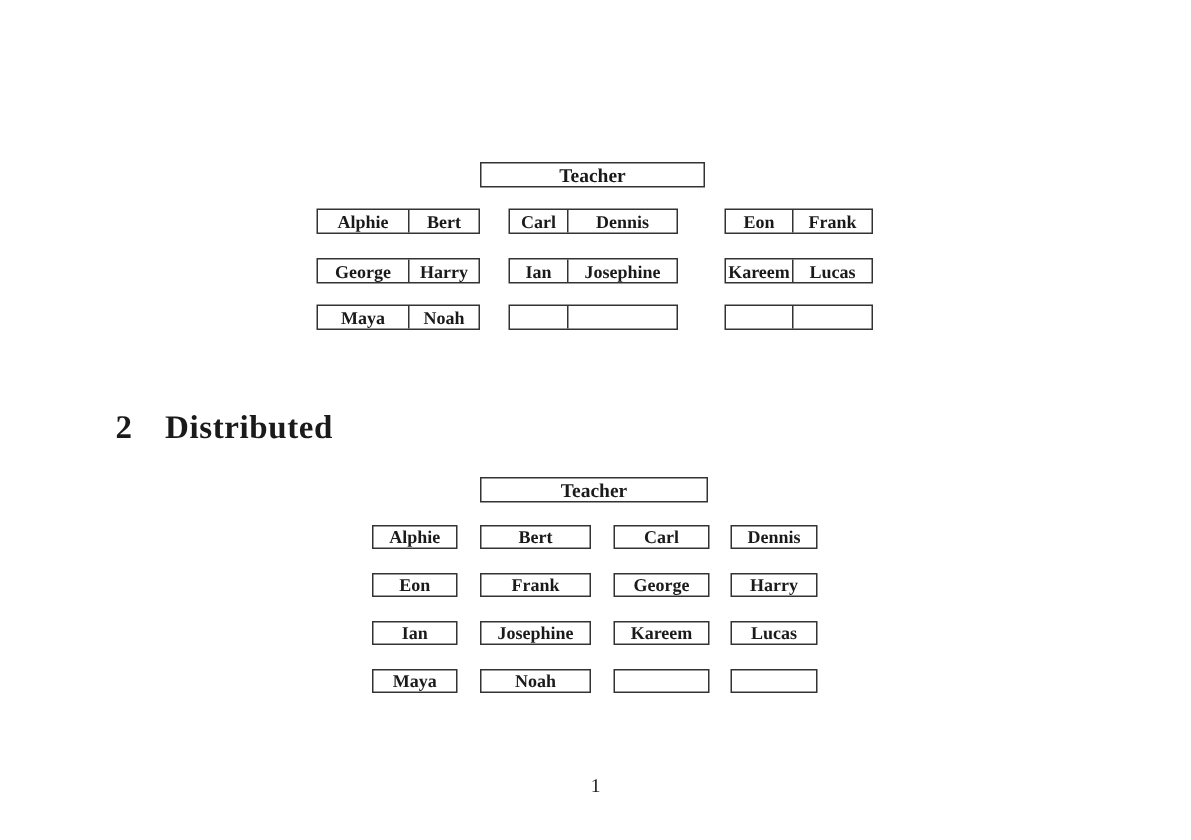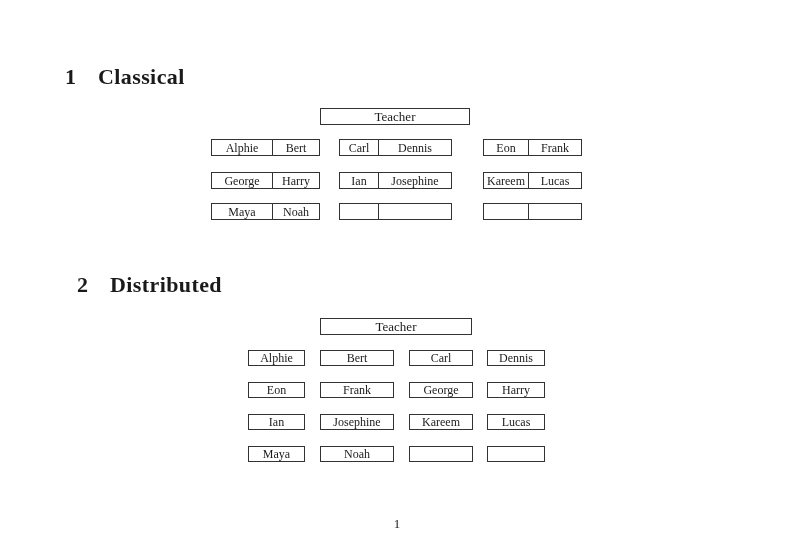--- a/index.html
+++ b/index.html
@@ -29,20 +29,21 @@
   .box {
     position: absolute;
     border: 1px solid var(--line, #333333);
     background: var(--paper, #ffffff);
     display: flex;
     align-items: center;
     justify-content: center;
     font-size: 12px;
     line-height: 1;
     white-space: nowrap;
+    font-weight: bold;
   }
   .teacher { font-size: 13px; }
   .desk2 { justify-content: flex-start; padding: 0; }
   .desk2 .seat {
     height: 100%;
     display: flex;
     align-items: center;
     justify-content: center;
     overflow: hidden;
   }
@@ -53,23 +54,20 @@
     left: 0; right: 0; top: 516px;
     text-align: center;
     font-size: 13px;
   }
 </style>
 </head>
 <body>
 
 <div class="page">
 
-  <div class="heading" style="left:65px; top:66px;">
-    <span class="sec-num">1</span><span class="sec-title">Classical</span>
-  </div>
 
   <div class="box teacher" style="left:320px; top:108px; width:150px; height:17px;">
     <span>Teacher</span>
   </div>
 
   <div class="box desk2" style="left:211px; top:139px; width:109px; height:17px;">
     <span class="seat seat-left" style="width:61px;">Alphie</span>
     <span class="seat seat-right">Bert</span>
   </div>
   <div class="box desk2" style="left:339px; top:139px; width:113px; height:17px;">

